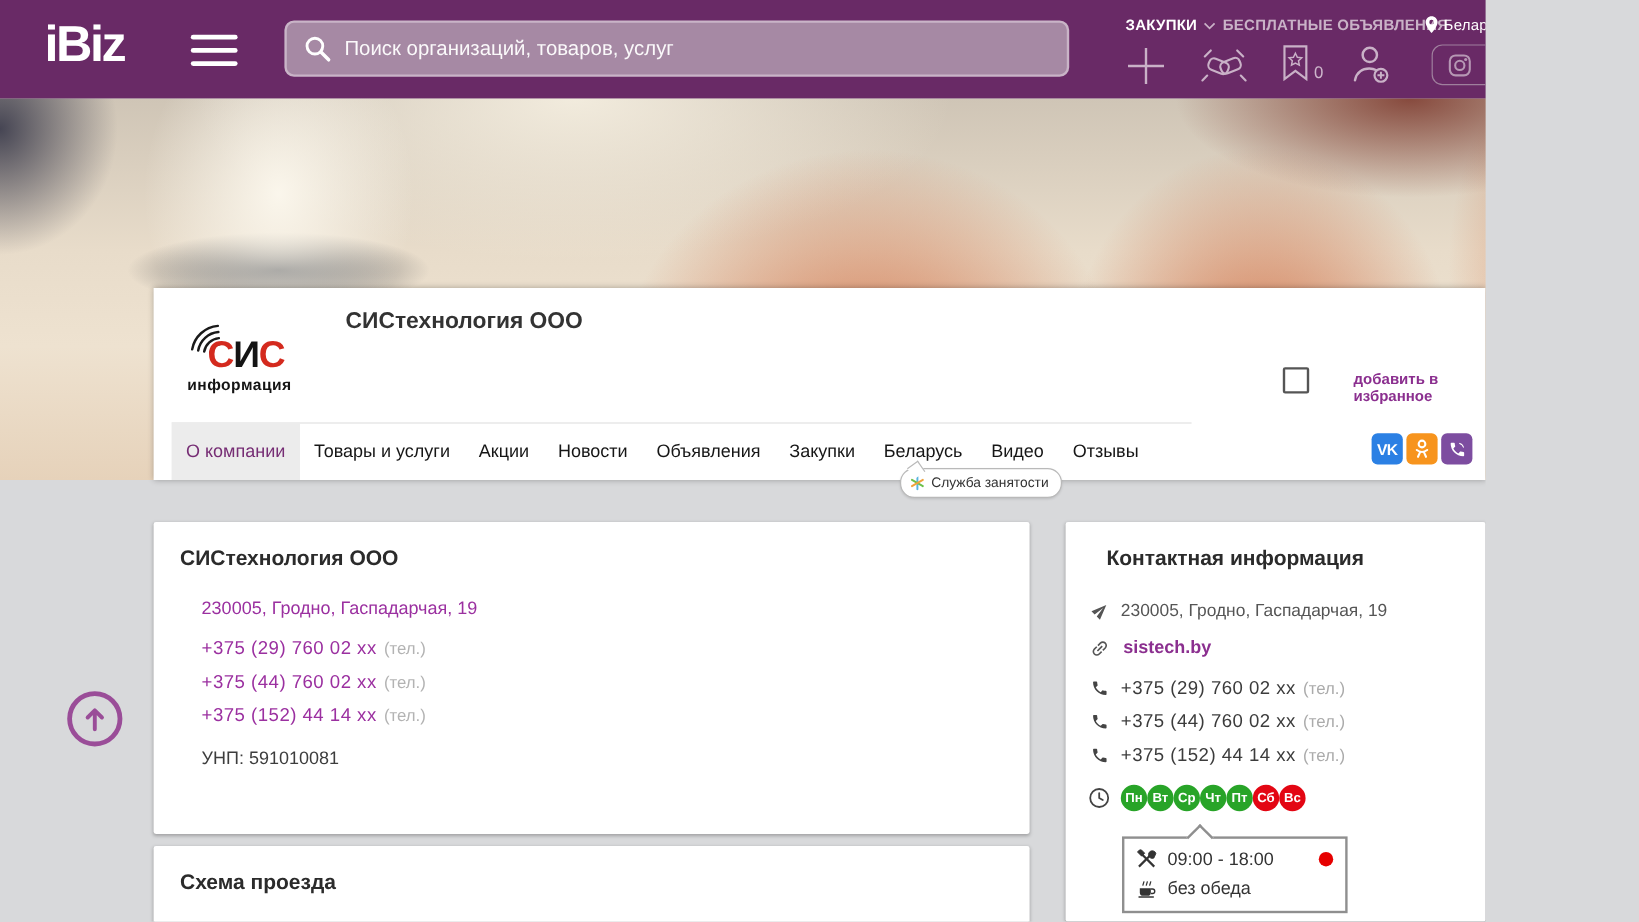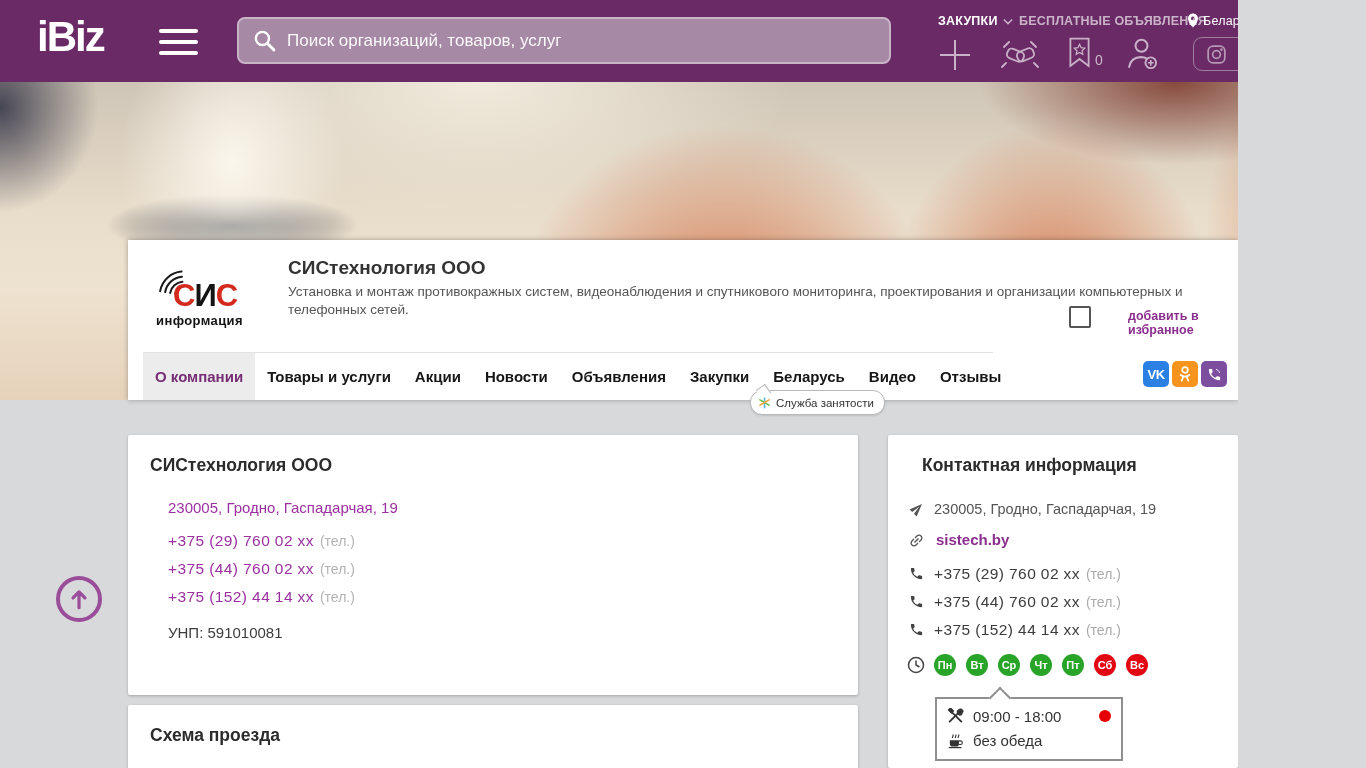--- a/index.html
+++ b/index.html
@@ -52,21 +52,21 @@
   .company-logo{position:absolute;left:17px;top:7px;width:105px;height:105px;background:#fff;}
   .logo-arcs{position:absolute;left:8px;top:16px;width:34px;height:34px;color:#1a1a1a;}
   .logo-sis{position:absolute;left:28px;top:33px;font-size:31px;font-weight:900;letter-spacing:-1px;line-height:1;}
   .logo-sis .red{color:#d42a1e}.logo-sis .blk{color:#141414}
   .logo-tech{position:absolute;left:11px;top:66px;font-size:13px;font-weight:bold;color:#141414;letter-spacing:.4px;}
   .company-name{position:absolute;left:160px;top:17px;font-size:19px;font-weight:bold;color:#333;}
   .company-desc{position:absolute;left:160px;top:43px;width:955px;font-size:13.5px;color:#555;line-height:1.35;}
   .fav-check{position:absolute;left:941px;top:66px;width:18px;height:18px;border:2px solid #555;border-radius:2px;background:#fff;cursor:pointer;}
   .fav-label{position:absolute;left:972px;top:69px;font-size:12.5px;font-weight:bold;color:#8b2f8f;cursor:pointer;margin-left:28px;}
   .tabs{position:absolute;left:15px;bottom:0;width:850px;height:47px;border-top:1px solid #e2e2e2;display:flex;align-items:stretch;}
-  .tab{display:flex;align-items:center;padding:12px 12px;font-size:15px;font-weight:bold;color:#161616;cursor:pointer;white-space:nowrap;}
+  .tab{display:flex;align-items:center;padding:12px 12px;font-size:15px;font-weight:normal;color:#161616;cursor:pointer;white-space:nowrap;}
   .tab.active{background:#ececec;color:#762d74;}
   .card-socials{position:absolute;left:1015px;top:121px;display:flex;gap:3px;}
   .sbtn{width:26px;height:26px;border-radius:5px;display:flex;align-items:center;justify-content:center;color:#fff;cursor:pointer;}
   .sbtn.vk{background:#2b80e4;font-size:13px;font-weight:bold;letter-spacing:-.5px;}
   .sbtn.ok{background:#f7941d;}
   .sbtn.viber{background:#7d4da0;}
   .vac-tooltip{position:absolute;left:622px;top:150px;height:23px;background:#fff;border:1px solid #b9b9b9;border-radius:12px;display:flex;align-items:center;gap:5px;padding:0 10px 0 7px;font-size:11.5px;color:#333;z-index:26;box-shadow:0 1px 2px rgba(0,0,0,.12);white-space:nowrap;}
   .vac-tooltip::before{content:"";position:absolute;left:7px;top:-5px;width:10px;height:10px;background:#fff;border-left:1px solid #b9b9b9;border-top:1px solid #b9b9b9;transform:rotate(55deg);}
 
   
@@ -79,21 +79,21 @@
   .about-unp{position:absolute;left:40px;top:189px;font-size:15px;color:#3d3d3d;}
   .map-card{position:absolute;left:128px;top:705px;width:730px;height:80px;background:#fff;border-radius:2px;box-shadow:0 1px 3px rgba(0,0,0,.25);}
 
   .contact-card{position:absolute;left:888px;top:435px;width:350px;height:333px;background:#fff;border-radius:2px;box-shadow:0 1px 3px rgba(0,0,0,.25);}
   .c-ic{position:absolute;color:#555;}
   .c-row{position:absolute;white-space:nowrap;}
   .c-addr{left:46px;top:66px;font-size:14.5px;color:#555;}
   .c-site{left:48px;top:96px;font-size:15px;font-weight:bold;color:#8b2f8f;cursor:pointer;}
   .c-phone{font-size:15.5px;color:#3c3c3c;letter-spacing:.4px;}
   .c-phone .note{color:#ababab;font-size:14px;margin-left:6px;letter-spacing:0;}
-  .days{position:absolute;left:46px;top:219px;display:flex;gap:10px;}
+  .days{position:absolute;left:46px;top:219px;display:flex;gap:0;}
   .day{width:22px;height:22px;border-radius:50%;display:flex;align-items:center;justify-content:center;color:#fff;font-size:11px;font-weight:bold;cursor:pointer;}
   .day.work{background:#28a428}.day.off{background:#e30613}
   .sched-tip{position:absolute;left:47px;top:262px;width:188px;background:#fff;border:2px solid #8f8f8f;padding:5px 10px 7px 10px;box-sizing:border-box;z-index:5;}
   .sched-tip::before{content:"";position:absolute;left:55px;top:-9px;width:14px;height:14px;background:#fff;border-left:2px solid #8f8f8f;border-top:2px solid #8f8f8f;transform:rotate(45deg);}
   .sched-row{display:flex;align-items:center;gap:9px;height:24px;font-size:15px;color:#333;}
   .open-dot{margin-left:auto;width:12px;height:12px;border-radius:50%;background:#e60000;}
 
   .scroll-top{position:absolute;left:56px;top:576px;width:46px;height:46px;border:4px solid #9a4d98;border-radius:50%;background:transparent;display:flex;align-items:center;justify-content:center;cursor:pointer;}
 </style>
 </head>
@@ -189,21 +189,20 @@
         <path d="M26.2 36.3 A10 10 0 0 1 35.1 28.0"></path>
         <path d="M20.2 35.2 A16 16 0 0 1 34.6 22.1"></path>
         <path d="M14.3 34.2 A22 22 0 0 1 34.1 16.1"></path>
         <path d="M8.4 33.1 A28 28 0 0 1 33.6 10.1"></path>
       </svg>
       <div class="logo-sis"><span class="red">С</span><span class="blk">И</span><span class="red">С</span></div>
       <div class="logo-tech">информация</div>
     </div>
 
     <div class="company-name">СИСтехнология ООО</div>
-    <div class="company-desc">Установка и монтаж противокражных систем, видеонаблюдения и спутникового мониторинга, проектирования и организации компьютерных и телефонных сетей.</div>
 
     <div class="fav-check"></div>
     <div class="fav-label">добавить в избранное</div>
 
     <div class="tabs">
       <div class="tab active">О компании</div>
       <div class="tab">Товары и услуги</div>
       <div class="tab">Акции</div>
       <div class="tab">Новости</div>
       <div class="tab">Объявления</div>

